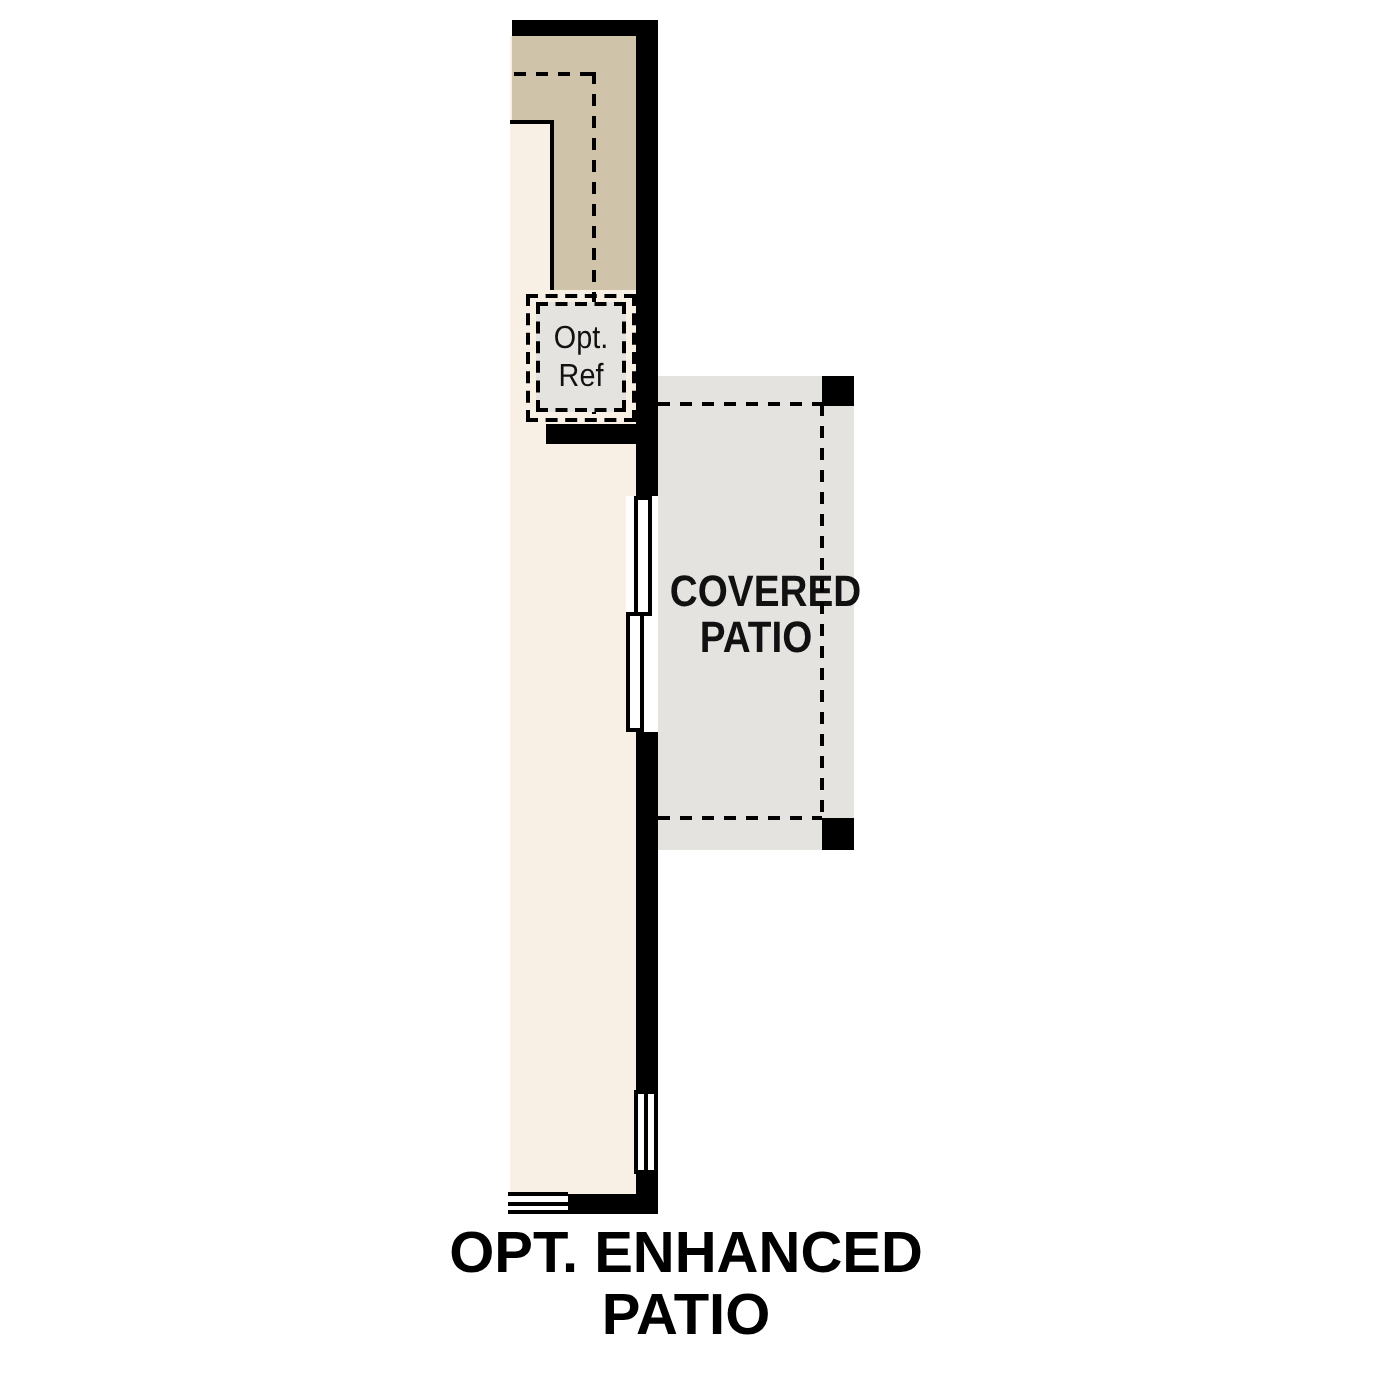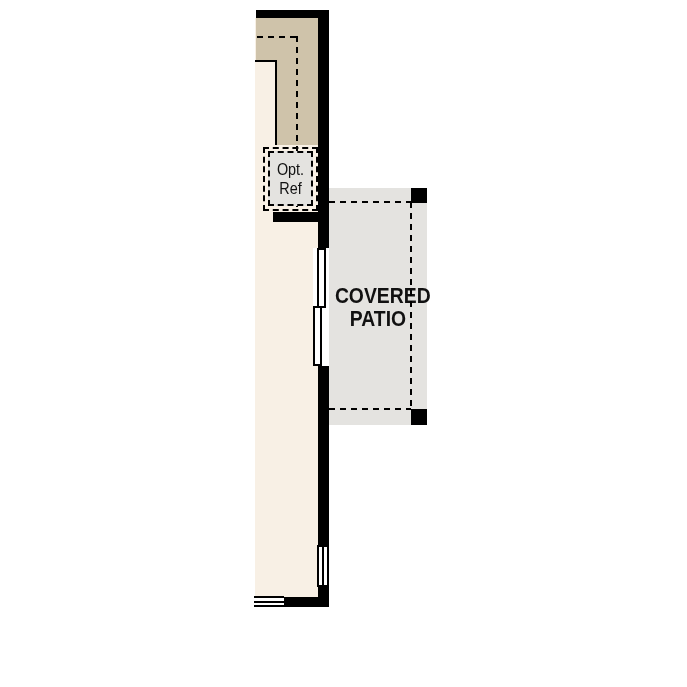--- a/index.html
+++ b/index.html
@@ -88,14 +88,15 @@
   <div class="abs panel" style="left:317px;top:248px;width:9px;height:60px;"></div>
   <div class="abs panel" style="left:313px;top:306px;width:9px;height:60px;"></div>
 
   <div class="abs window-v" style="left:317px;top:545px;width:12px;height:42px;">
     <div class="mullion"></div>
   </div>
   <div class="abs window-h" style="left:254px;top:596px;width:30px;height:11px;">
     <div class="mullion"></div>
   </div>
 
+  <div class="abs title" style="left:193px;top:612px;width:300px;">OPT. ENHANCED PATIO</div>
 
 </div>
 
 </body></html>

